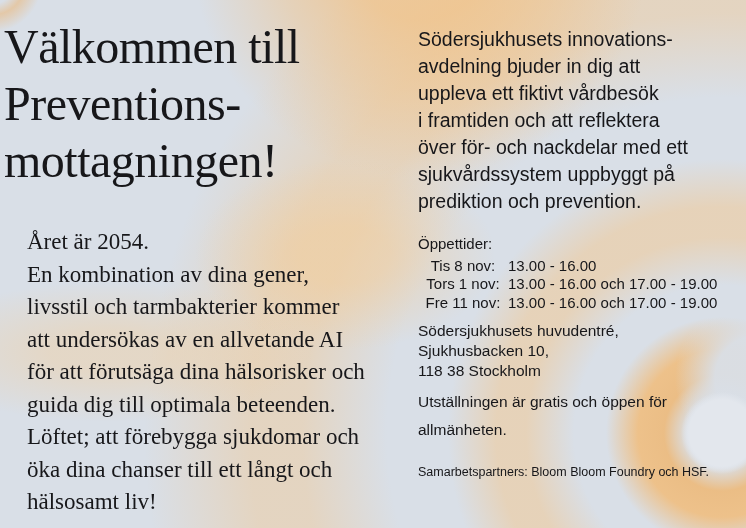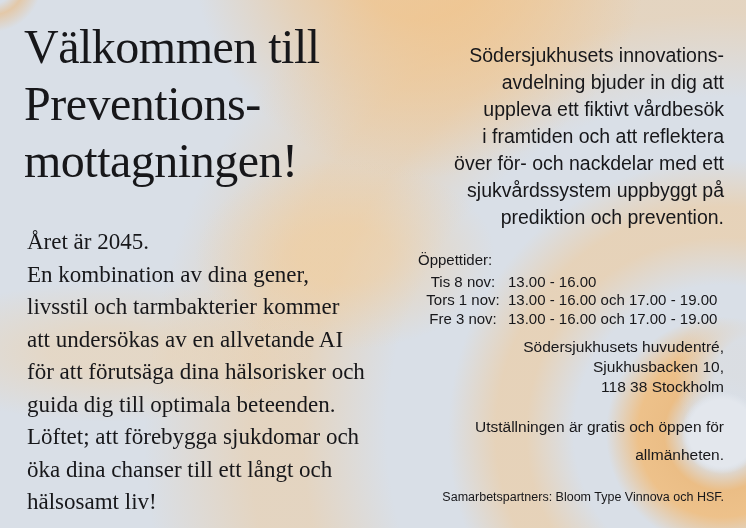--- a/index.html
+++ b/index.html
@@ -25,58 +25,58 @@
       radial-gradient(circle at -8px -18px, rgba(238,178,106,0) 22px, rgba(238,178,106,0.5) 33px, rgba(238,178,106,0) 50px),
       
       radial-gradient(circle at 420px -50px, rgba(243,193,130,0.75) 0 70px, rgba(243,193,130,0.45) 140px, rgba(243,193,130,0) 228px),
       
       radial-gradient(ellipse 150px 95px at 345px 255px, rgba(244,204,150,0.5) 0 30%, rgba(244,204,150,0) 100%),
       radial-gradient(ellipse 205px 70px at 110px 352px, rgba(244,204,150,0.4) 0 30%, rgba(244,204,150,0) 100%),
       
       radial-gradient(circle at 722px 433px, rgba(243,198,140,0) 335px, rgba(243,198,140,0.42) 420px, rgba(243,198,140,0.42) 472px, rgba(243,198,140,0) 578px);
   }
   .title {
-    position:absolute; left:24px; top:18px; margin:0;
+    position:absolute; left:4px; top:18px; margin:0;
     font-family:"Liberation Serif", serif;
     font-weight:400;
     font-size:48px; line-height:57px;
     letter-spacing:-0.5px;
     white-space:pre;
   }
   .lede {
     position:absolute; left:27px; top:226px; margin:0;
     font-family:"Liberation Serif", serif;
     font-size:23px; line-height:32.5px;
     white-space:pre;
   }
   .col-right {
     position:absolute; left:418px; top:26px; width:322px;
     font-family:"Liberation Sans", sans-serif;
   }
-  .col-right p { margin:16px;text-align:right; }
+  .col-right p { margin:0; }
   .intro { font-size:19.5px; line-height:27px; white-space:pre; }
   .hours { margin-top:20px; font-size:15px; line-height:18.5px; }
   .hours-heading { margin-bottom:3px;margin-top:8px; }
   .day { display:inline-block; width:90px;text-align:center; }
   .address { margin-top:9px !important; font-size:15.5px; line-height:20px; white-space:pre; }
   .admission { margin-top:7px !important; font-size:15.5px; line-height:28px; white-space:pre; }
   .partners { margin-top:20px !important; font-size:12.5px; line-height:16px; }
   .funding { margin-top:11px !important; font-size:12.5px; line-height:16px; white-space:pre; }
 </style>
 </head>
 <body>
 
 <div class="poster">
   <div class="bg"></div>
 
   <h1 class="title">Välkommen till
 Preventions-
 mottagningen!</h1>
 
-  <p class="lede">Året är 2045.
+  <p class="lede">Året är 2054.
 En kombination av dina gener,
 livsstil och tarmbakterier kommer
 att undersökas av en allvetande AI
 för att förutsäga dina hälsorisker och
 guida dig till optimala beteenden.
 Löftet; att förebygga sjukdomar och
 öka dina chanser till ett långt och
 hälsosamt liv!</p>
 
   <div class="col-right">
@@ -90,24 +90,24 @@
 
     <div class="hours">
       <div class="hours-heading">Öppettider:</div>
       <div class="hours-row">
         <span class="day">Tis 8 nov:</span><span class="time">13.00 - 16.00</span>
       </div>
       <div class="hours-row">
         <span class="day">Tors 1 nov:</span><span class="time">13.00 - 16.00 och 17.00 - 19.00</span>
       </div>
       <div class="hours-row">
-        <span class="day">Fre 3 nov:</span><span class="time">13.00 - 16.00 och 17.00 - 19.00</span>
+        <span class="day">Fre 11 nov:</span><span class="time">13.00 - 16.00 och 17.00 - 19.00</span>
       </div>
     </div>
 
     <p class="address">Södersjukhusets huvudentré,
 Sjukhusbacken 10,
 118 38 Stockholm</p>
     <p class="admission">Utställningen är gratis och öppen för
 allmänheten.</p>
-    <p class="partners">Samarbetspartners: Bloom Type Vinnova och HSF.</p>
+    <p class="partners">Samarbetspartners: Bloom Bloom Foundry och HSF.</p>
   </div>
 </div>
 
 </body></html>

